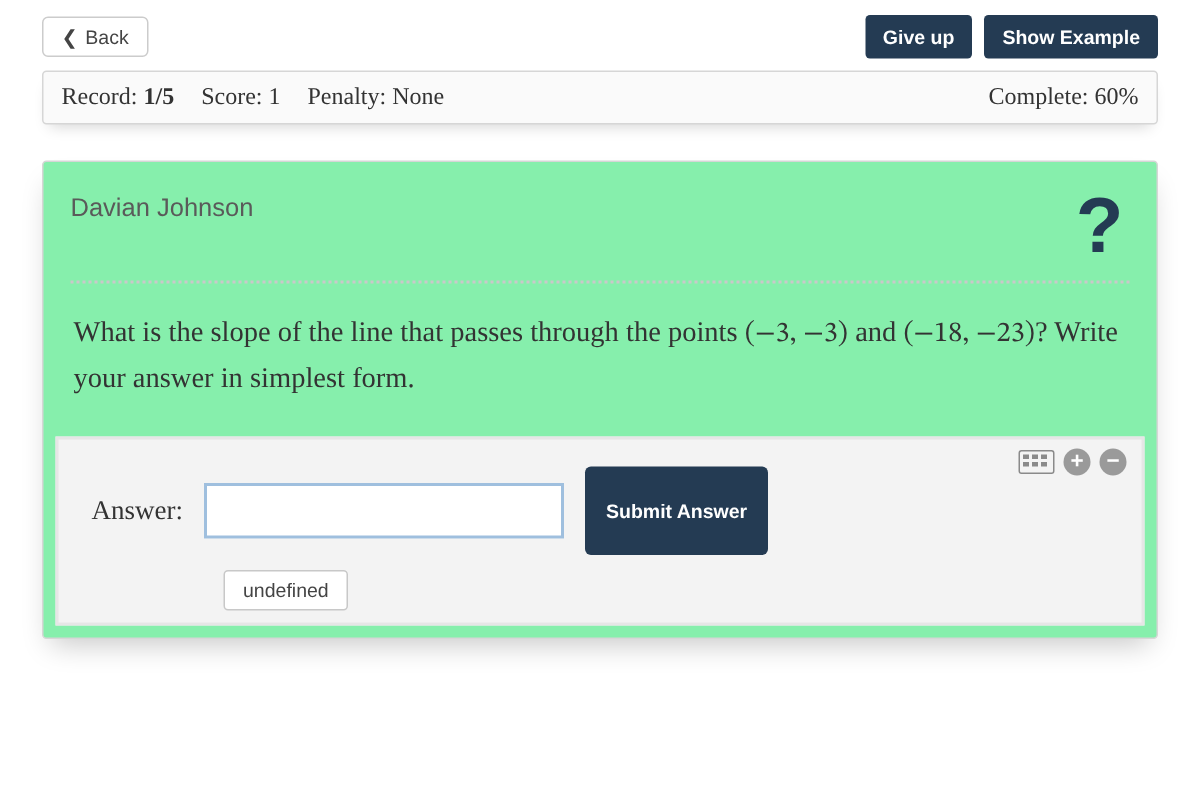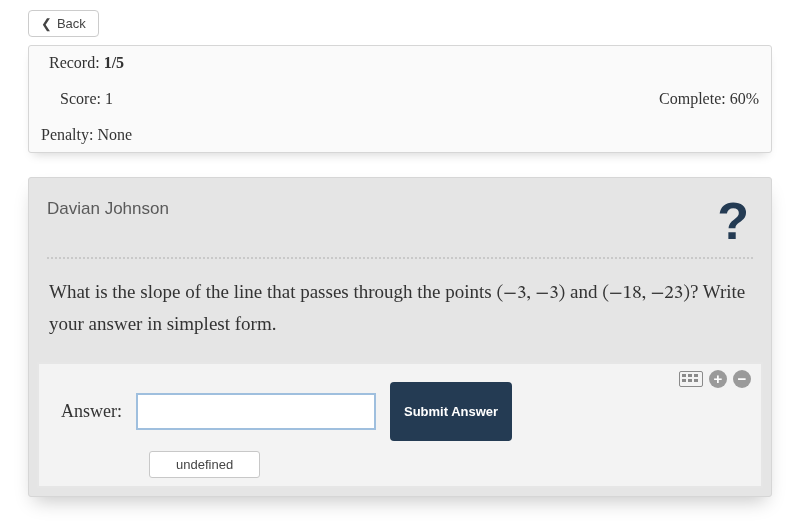--- a/index.html
+++ b/index.html
@@ -49,27 +49,27 @@
     border-radius: 3px;
     background: #fafafa;
     padding: 8px 12px;
     display: flex;
     justify-content: space-between;
     align-items: center;
     font-size: 16px;
     color: #333;
     box-shadow: 0 6px 10px -5px rgba(0,0,0,0.18);
   }
-  .statusbar .left { display: flex; gap: 18px; align-items: center; flex-direction: column; }
+  .statusbar .left { display: flex; gap: 18px; align-items: center; }
   .statusbar .record b { font-weight: 700; }
   .card {
     margin: 24px 28px 0 28px;
     border: 1px solid #d6d6d6;
     border-radius: 3px;
-    background: #e5e5e5;
+    background: #86efac;
     box-shadow: 0 10px 18px -6px rgba(0,0,0,0.22);
   }
   .card-inner { padding: 18px 18px 0 18px; }
   .meta-row { display: flex; justify-content: space-between; align-items: flex-start; }
   .meta {
     font-family: 'Comic Sans MS', 'Segoe Script', cursive, sans-serif;
     color: #5a5a5a;
     font-size: 17px;
     line-height: 1.5;
   }
@@ -171,41 +171,45 @@
     font-weight: 600;
     cursor: pointer;
   }
   .undef-row {
     margin: 10px 0 0 96px;
   }
   .undef-btn {
     border: 1px solid #c8c8c8;
     background: #fff;
     border-radius: 3px;
-    padding: 5px 26px;
+    padding: 5px 12px;
     font-size: 13px;
     color: #444;
     font-family: Arial, sans-serif;
     cursor: pointer;
   }
   .attempt {
     text-align: right;
     font-size: 13px;
     color: #777;
     margin-top: 4px;
   }
 </style>
 </head>
 <body>
 
 <div class="topbar">
   <button class="back-btn">
     <span class="chev">❮</span>
     <span>Back</span>
   </button>
+  <div class="top-right">
+    <button class="dark-btn">Give up</button>
+    <button class="dark-btn">Show Example</button>
+  </div>
 </div>
 
 <div class="statusbar">
   <div class="left">
     <span class="record">
       <span>Record:</span>
       <b>1/5</b>
     </span>
     <span>
       <span>Score:</span>

